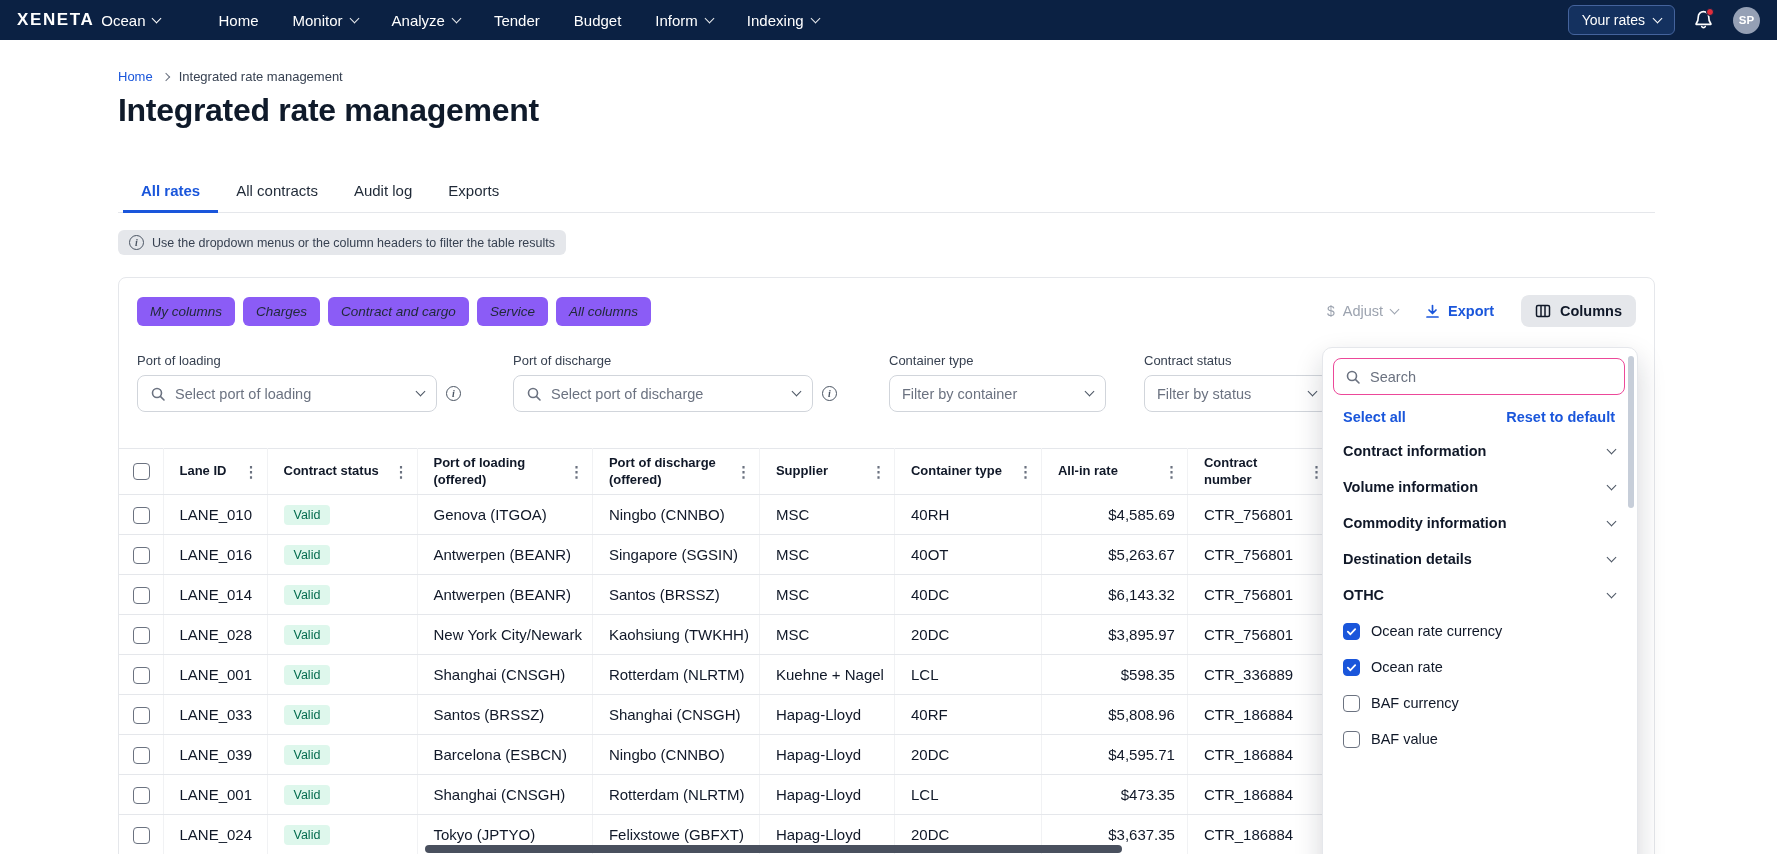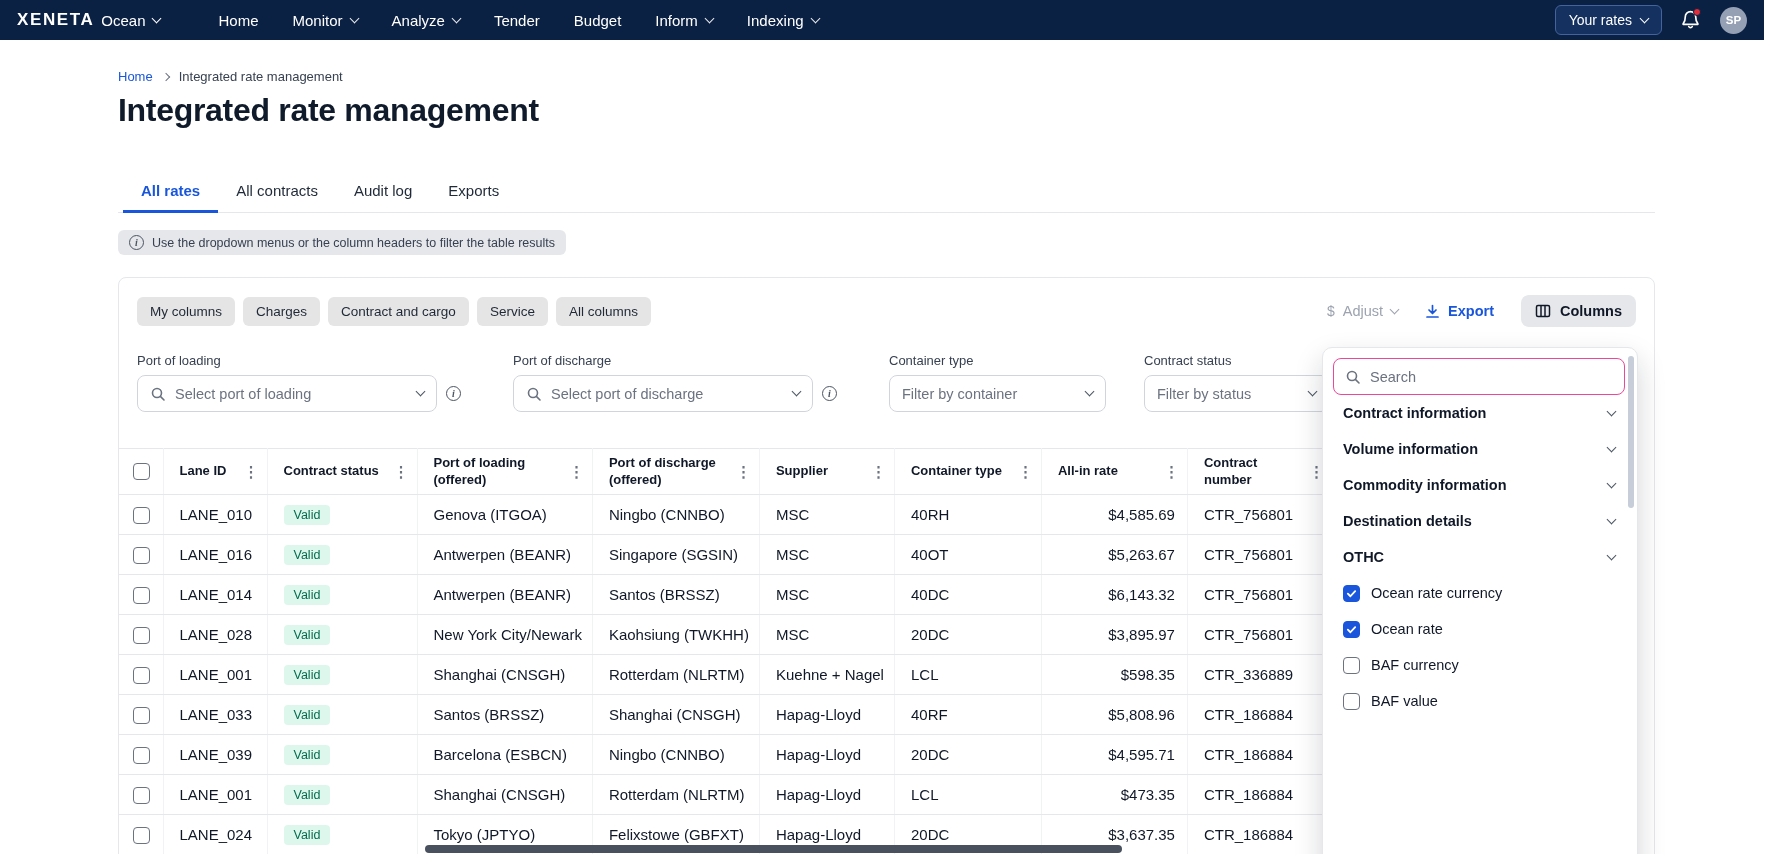--- a/index.html
+++ b/index.html
@@ -1,21 +1,21 @@
 <!DOCTYPE html>
 <html style="--accent-blue: #1a56db; --nav-bg: #0b2143; --badge-green-bg: #def7ec; --badge-green-text: #046c4e;"><head>
 <meta charset="utf-8">
 <style>
   * { margin:0; padding:0; box-sizing:border-box; }
   html,body { background:#fff; }
   body { font-family:"Liberation Sans", sans-serif; color:#101828; }
   .page { position:relative; width:1781px; height:854px; overflow:hidden; background:#fff; }
 
   
-  .topnav { position:absolute; top:0; left:0; right:17px; height:40px; background:var(--nav-bg,#0b2143);
+  .topnav { position:absolute; top:0; left:0; right:4px; height:40px; background:var(--nav-bg,#0b2143);
             display:flex; align-items:center; padding:0 17px; color:#fff; z-index:30; }
   .brand { display:flex; align-items:center; gap:7px; cursor:pointer; }
   .brand-x { font-weight:800; font-size:17px; letter-spacing:1.6px; }
   .brand-p { font-size:15px; font-weight:400; }
   .chv { display:inline-block; width:7px; height:7px; border-right:1.7px solid currentColor;
          border-bottom:1.7px solid currentColor; transform:rotate(45deg); margin-top:-4px; }
   .chv.up { transform:rotate(225deg); margin-top:4px; }
   .chv.right { transform:rotate(-45deg); margin-top:0; width:6px; height:6px; }
   .nav-items { display:flex; margin-left:42px; height:40px; }
   .nav-item { display:flex; align-items:center; gap:8px; padding:0 17px; font-size:15px; cursor:pointer; white-space:nowrap; }
@@ -45,21 +45,21 @@
                  background:#e5e7eb; border-radius:6px; padding:5px 11px; font-size:12.5px; color:#374151; }
   .info-ic { width:15px; height:15px; border-radius:50%; border:1.4px solid #4b5563; color:#4b5563; font-size:10px;
              display:flex; align-items:center; justify-content:center; flex:none;
              font-family:"Liberation Serif", serif; font-style:italic; font-weight:700; }
 
   
   .card { position:absolute; top:277px; left:118px; width:1537px; height:610px; border:1px solid #e5e7eb;
           border-radius:8px; background:#fff; overflow:hidden; }
   .toolbar { display:flex; align-items:center; padding:17px 18px 14px; }
   .chips { display:flex; gap:8px; }
-  .chip { background:#e5e5e5; border-radius:6px; padding:7px 13px; font-size:13.5px; color:#1f2937; cursor:pointer; white-space:nowrap; }
+  .chip { background:#8b5cf6; border-radius:6px; padding:7px 13px; font-size:13.5px; color:#1f2937; cursor:pointer; white-space:nowrap;font-style:italic; }
   .toolbar-right { margin-left:auto; display:flex; align-items:center; gap:27px; }
   .adjust { display:flex; align-items:center; gap:8px; color:#9ca3af; font-size:14.5px; cursor:default; }
   .export { display:flex; align-items:center; gap:8px; color:var(--accent-blue,#1a56db); font-size:14.5px; font-weight:600; cursor:pointer; }
   .columns-btn { display:flex; align-items:center; gap:9px; background:#e5e7eb; border:none; border-radius:8px;
                  padding:8px 14px; font-size:14.5px; font-weight:600; color:#101828; cursor:pointer; font-family:inherit; }
 
   .filters { display:flex; padding:12px 18px 0;align-items:center; }
   .filter:nth-child(1), .filter:nth-child(2) { margin-right:52px; }
   .filter:nth-child(3) { margin-right:38px; }
   .flabel { font-size:13px; color:#374151; margin-bottom:7px; }
@@ -461,20 +461,24 @@
   <aside class="panel">
     <div class="psearch">
       <span class="icn">
         <svg width="16" height="16" viewBox="0 0 16 16" fill="none" stroke="#6b7280" stroke-width="1.6" stroke-linecap="round">
           <circle cx="7" cy="7" r="4.5"></circle>
             <line x1="10.6" y1="10.6" x2="14" y2="14"></line>
         </svg>
       </span>
       <span>Search</span>
     </div>
+    <div class="plinks">
+      <span class="plink">Select all</span>
+      <span class="plink">Reset to default</span>
+    </div>
     <div id="panel-sections">
         <div class="psection">
           <span>Contract information</span>
           <span class="chv"></span>
         </div>
         <div class="psection">
           <span>Volume information</span>
           <span class="chv"></span>
         </div>
         <div class="psection">

